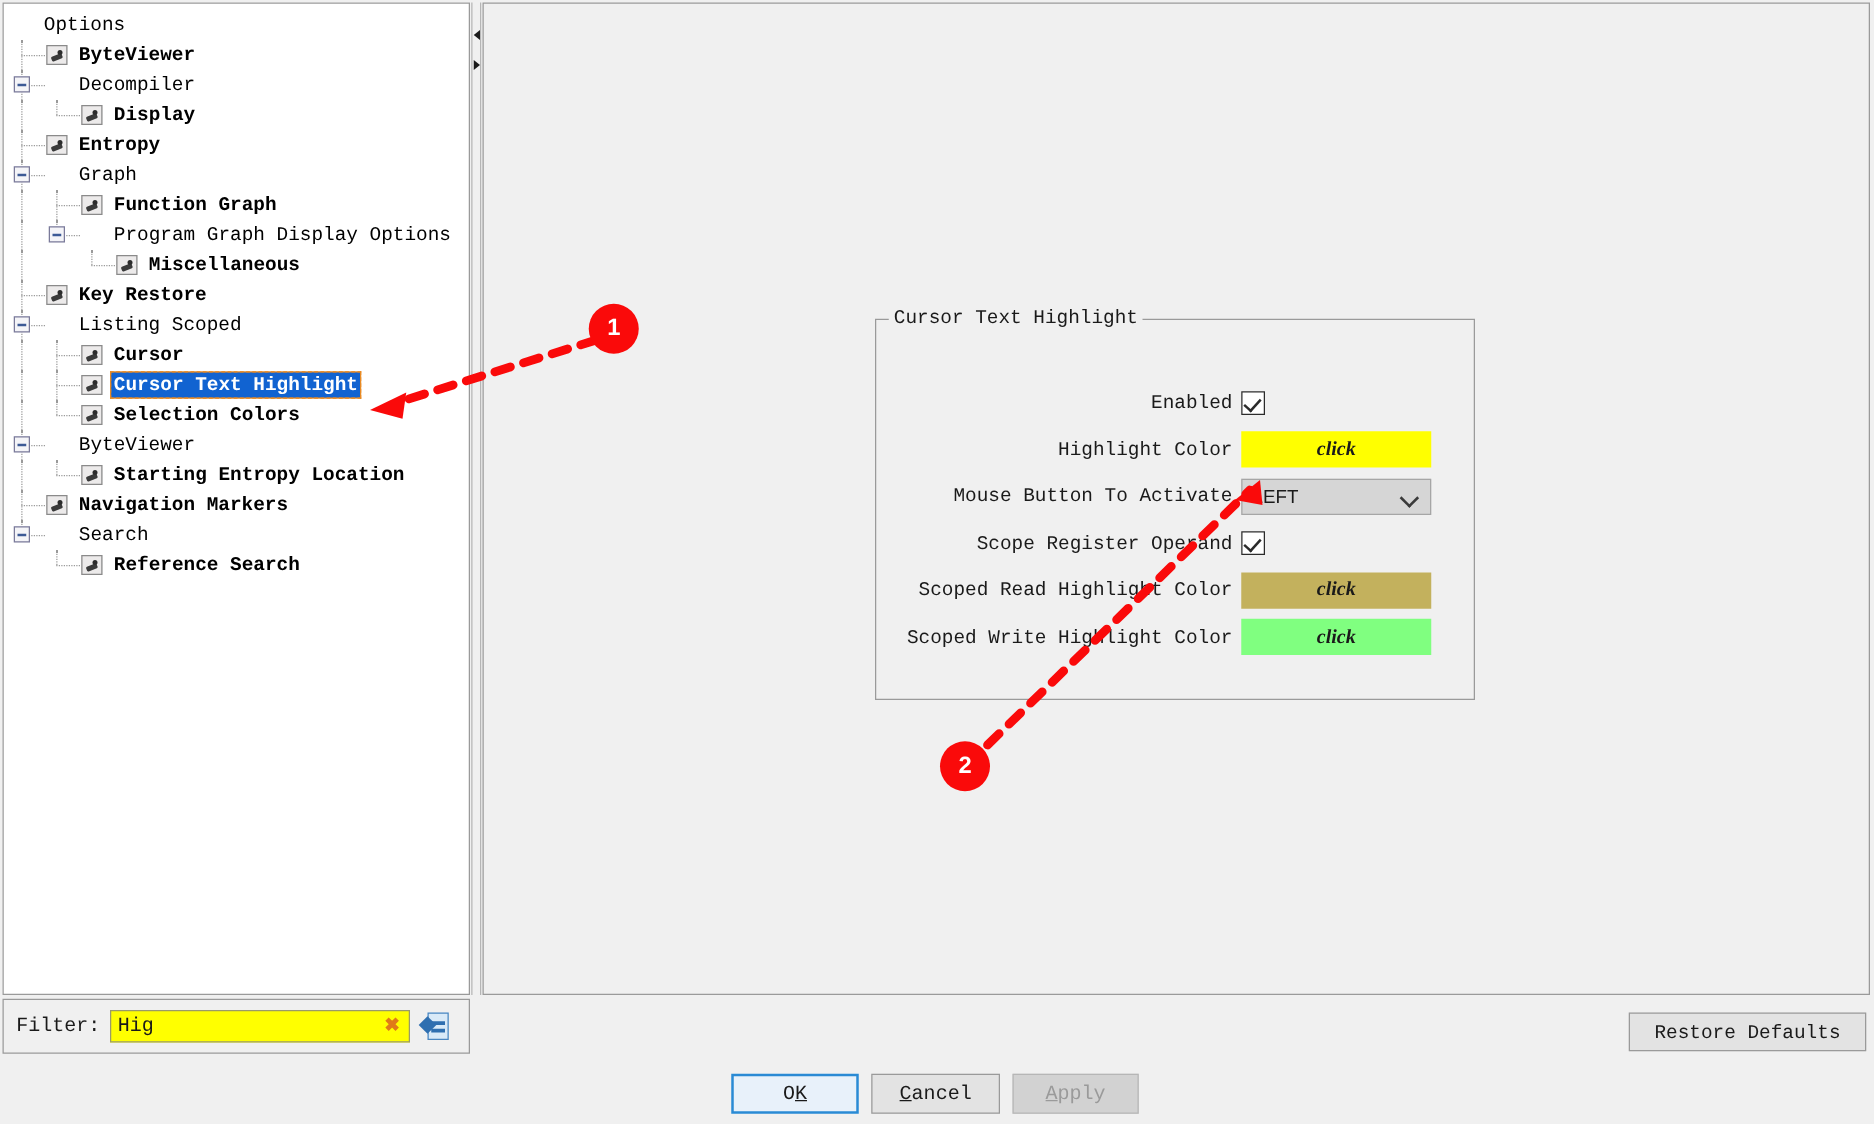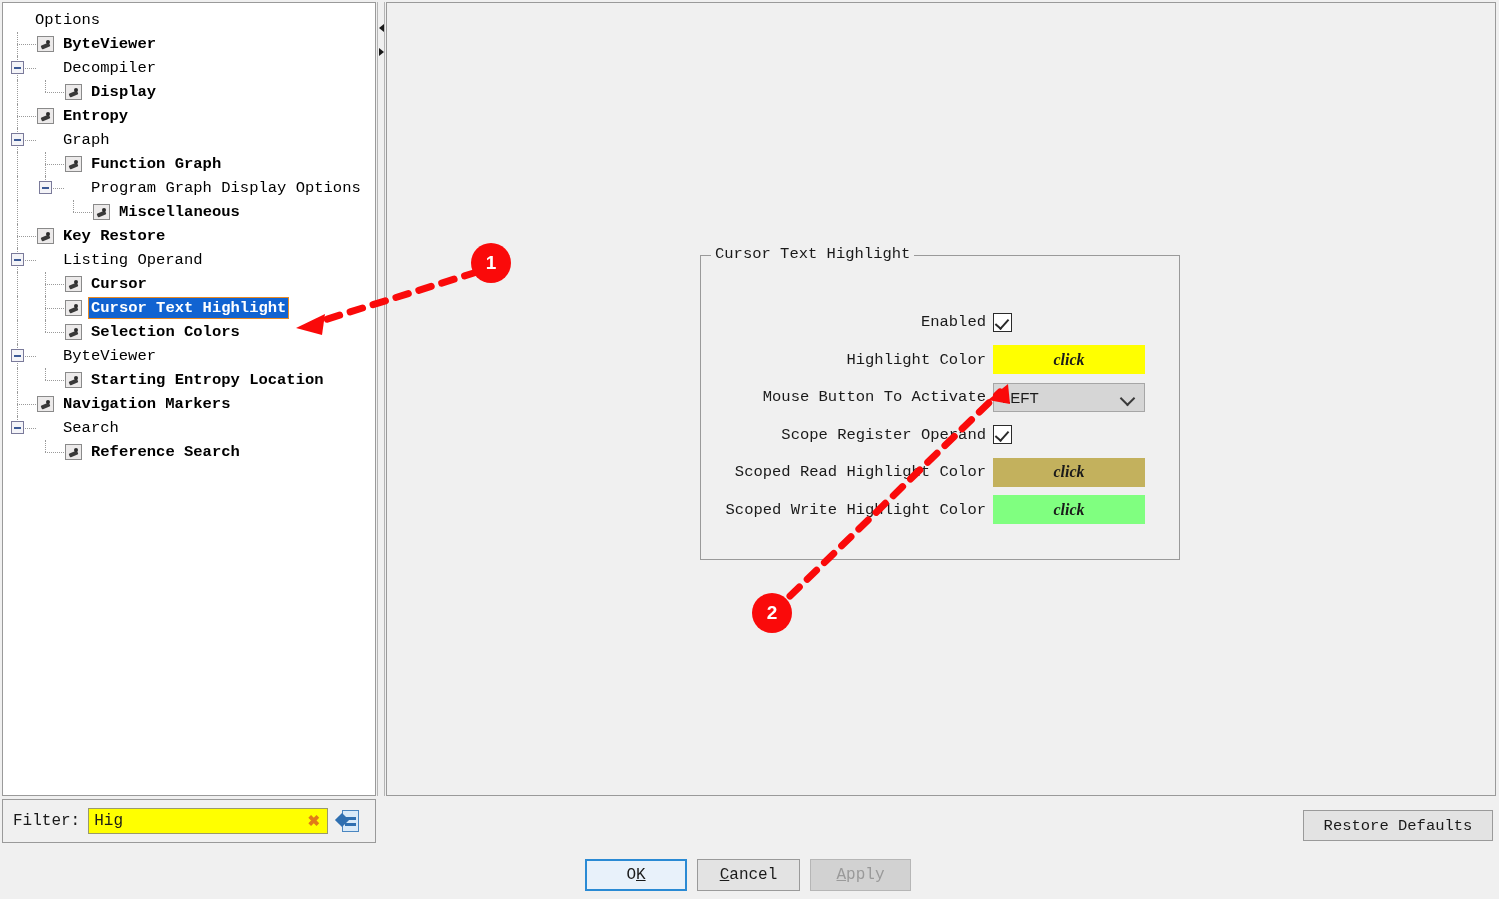--- a/index.html
+++ b/index.html
@@ -448,21 +448,21 @@
           <div class="guides" style="left: 14px; width: 1px; border-left: 1px dotted rgb(154, 154, 154);"></div>
           <div class="guides" style="left: 14px; top: 12px; width: 19px; height: 1px; border-top: 1px dotted rgb(154, 154, 154);"></div>
           <div class="ic-leaf" style="position: absolute; left: 34px;"></div>
           <span class="node-label leaf" style="position: absolute; left: 58px;">Key Restore</span>
         </div>
         <div class="tree-row">
           <div class="guides" style="left: 14px; width: 1px; border-left: 1px dotted rgb(154, 154, 154);"></div>
           <div class="guides" style="left: 14px; top: 12px; width: 19px; height: 1px; border-top: 1px dotted rgb(154, 154, 154);"></div>
           <div class="handle" style="left: 8px; top: 5px;"></div>
           <div class="ic-folder" style="position: absolute; left: 34px;"></div>
-          <span class="node-label folder" style="position: absolute; left: 58px;">Listing Operand</span>
+          <span class="node-label folder" style="position: absolute; left: 58px;">Listing Scoped</span>
         </div>
         <div class="tree-row">
           <div class="guides" style="left: 14px; width: 1px; border-left: 1px dotted rgb(154, 154, 154);"></div>
           <div class="guides" style="left: 42px; width: 1px; border-left: 1px dotted rgb(154, 154, 154);"></div>
           <div class="guides" style="left: 42px; top: 12px; width: 19px; height: 1px; border-top: 1px dotted rgb(154, 154, 154);"></div>
           <div class="ic-leaf" style="position: absolute; left: 62px;"></div>
           <span class="node-label leaf" style="position: absolute; left: 86px;">Cursor</span>
         </div>
         <div class="tree-row">
           <div class="guides" style="left: 14px; width: 1px; border-left: 1px dotted rgb(154, 154, 154);"></div>

